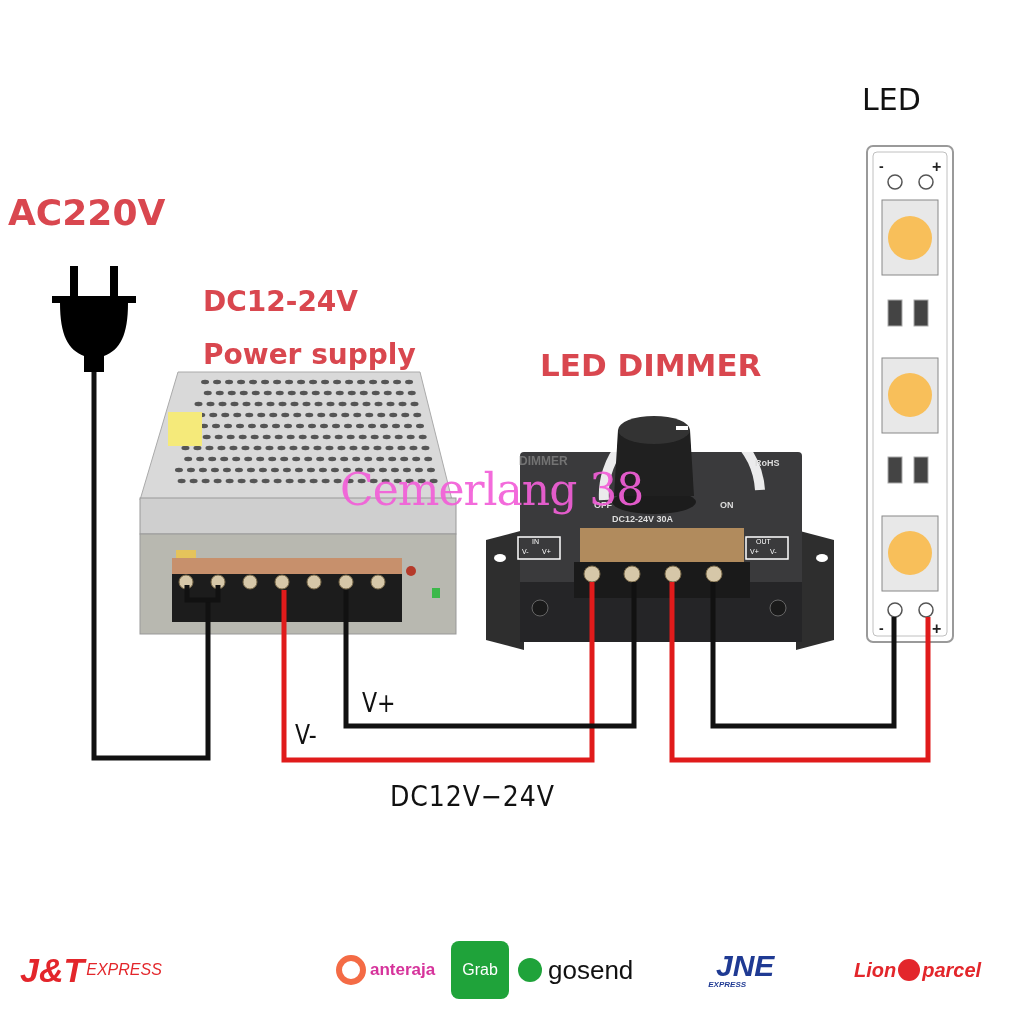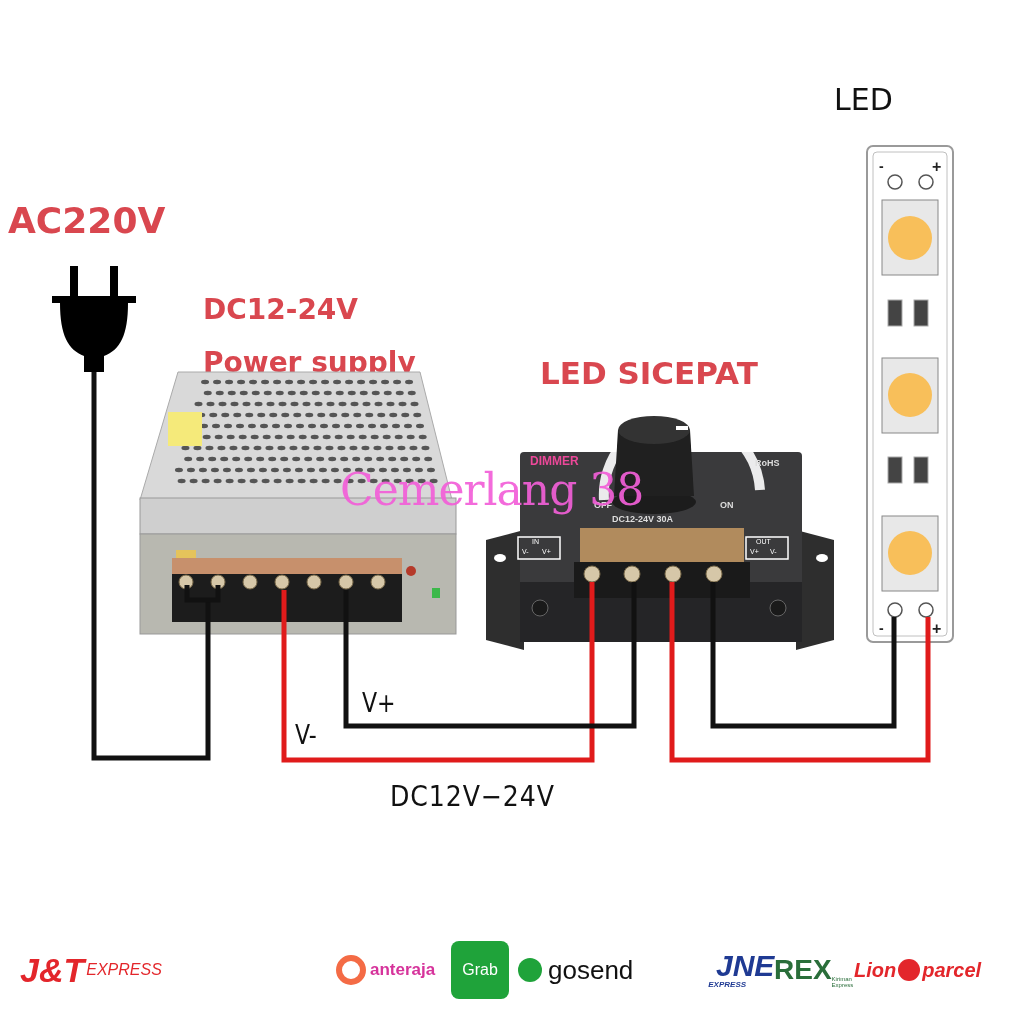--- a/index.html
+++ b/index.html
@@ -1,38 +1,38 @@
 <!DOCTYPE html>
 <html><head>
 <meta charset="utf-8">
 <style>
   html, body { margin:0; padding:0; background:#fff; }
   body { width:1024px; height:1024px; position:relative; overflow:hidden; font-family:"Liberation Sans", sans-serif; }
   .abs { position:absolute; }
-  .red-label { color:#d9474f; font-weight:bold; font-family:"DejaVu Sans", sans-serif;margin-top:8px; }
+  .red-label { color:#d9474f; font-weight:bold; font-family:"DejaVu Sans", sans-serif; }
   .ac { left:8px; top:192px; font-size:36px; letter-spacing:0px; }
   .ps1 { left:203px; top:285px; font-size:28px; }
   .ps2 { left:203px; top:338px; font-size:28px; }
   .dimlabel { left:540px; top:347px; font-size:31px; }
-  .ledlabel { left:834px; top:82px; font-size:30px; color:#111; font-family:"DejaVu Sans", sans-serif; }
+  .ledlabel { left:862px; top:82px; font-size:30px; color:#111; font-family:"DejaVu Sans", sans-serif; }
   .vplus { left:362px; top:688px; font-size:26px; color:#111; font-family:"DejaVu Sans", sans-serif; transform:scaleX(0.85); transform-origin:left; }
   .vminus { left:295px; top:720px; font-size:26px; color:#111; font-family:"DejaVu Sans", sans-serif; transform:scaleX(0.85); transform-origin:left; }
   .dcv { left:390px; top:780px; font-size:28px; color:#111; font-family:"DejaVu Sans", sans-serif; transform:scaleX(0.9); transform-origin:left; letter-spacing:1px; }
   .watermark { left:340px; top:464px; font-size:44px; color:#f25fd8; font-family:"DejaVu Serif", serif; opacity:0.92; z-index:20; letter-spacing:-1px; }
   svg.diagram { position:absolute; left:0; top:0; }
   .logos { position:absolute; left:0; top:930px; width:1024px; height:80px; }
   .logo { position:absolute; top:0; height:80px; display:flex; align-items:center; font-weight:bold; }
 </style>
 </head>
 <body>
 
 <div class="abs red-label ac">AC220V</div>
 <div class="abs red-label ps1">DC12-24V</div>
 <div class="abs red-label ps2">Power supply</div>
-<div class="abs red-label dimlabel">LED SICEPAT</div>
+<div class="abs red-label dimlabel">LED DIMMER</div>
 <div class="abs ledlabel">LED</div>
 
 <svg class="diagram" width="1024" height="1024" viewBox="0 0 1024 1024">
 
   <g>
     <rect x="70" y="266" width="8" height="30" fill="#000"></rect>
     <rect x="110" y="266" width="8" height="30" fill="#000"></rect>
     <path d="M52 296 L136 296 L136 303 L128 303 C128 335 120 350 104 356 L104 372 L84 372 L84 356 C68 350 60 335 60 303 L52 303 Z" fill="#000"></path>
   </g>
 
@@ -325,21 +325,21 @@
     <polyline points="284,590 284,760 592,760 592,582" stroke="#e01b1b"></polyline>
 
     <polyline points="346,590 346,726 634,726 634,582" stroke="#111"></polyline>
 
     <polyline points="672,582 672,760 928,760 928,617" stroke="#e01b1b"></polyline>
 
     <polyline points="713,582 713,726 894,726 894,617" stroke="#111"></polyline>
   </g>
 </svg>
 
-<div class="abs" style="left:530px;top:454px;font-size:12px;color:#ec4899;font-weight:bold;text-align:center;">DIMMER</div>
+<div class="abs" style="left:519px;top:454px;font-size:12px;color:#737373;font-weight:bold;text-align:center;">DIMMER</div>
 <div class="abs" style="left:612px;top:514px;font-size:9px;color:#ddd;font-weight:bold;">DC12-24V 30A</div>
 <div class="abs" style="left:594px;top:500px;font-size:9px;color:#ddd;font-weight:bold;">OFF</div>
 <div class="abs" style="left:720px;top:500px;font-size:9px;color:#ddd;font-weight:bold;">ON</div>
 <div class="abs" style="left:755px;top:458px;font-size:9px;color:#ddd;font-weight:bold;">RoHS</div>
 <div class="abs" style="left:532px;top:538px;font-size:7px;color:#fff;">IN</div>
 <div class="abs" style="left:522px;top:548px;font-size:7px;color:#fff;">V-</div>
 <div class="abs" style="left:542px;top:548px;font-size:7px;color:#fff;">V+</div>
 <div class="abs" style="left:756px;top:538px;font-size:7px;color:#fff;">OUT</div>
 <div class="abs" style="left:750px;top:548px;font-size:7px;color:#fff;">V+</div>
 <div class="abs" style="left:770px;top:548px;font-size:7px;color:#fff;">V-</div>
@@ -367,22 +367,18 @@
     <span style="display:flex;align-items:center;justify-content:center;width:58px;height:58px;background:#1fa33a;border-radius:8px;color:#fff;font-size:16px;font-weight:normal;">Grab</span>
   </div>
   <div class="logo" style="left:518px;">
     <span style="display:inline-block;width:24px;height:24px;background:#1fa33a;border-radius:50%;margin-right:6px;"></span>
     <span style="color:#111;font-size:26px;font-weight:normal;">gosend</span>
   </div>
   <div class="logo" style="left:680px;flex-direction:column;justify-content:center;">
     <span style="color:#1f3a93;font-size:30px;font-style:italic;font-weight:900;line-height:28px;margin-left:36px;">JNE</span>
     <span style="color:#1f3a93;font-size:8px;font-style:italic;">EXPRESS</span>
   </div>
-  <div class="logo" style="left:774px;">
-    <span style="color:#2a6e3a;font-size:28px;font-weight:900;">REX</span>
-    <span style="color:#2a6e3a;font-size:6px;font-weight:normal;width:30px;margin-top:24px;">Kiriman Express</span>
-  </div>
   <div class="logo" style="left:854px;">
     <span style="color:#e3262b;font-size:20px;font-style:italic;font-weight:900;">Lion</span>
     <span style="display:inline-block;width:22px;height:22px;background:#e3262b;border-radius:50%;margin:0 2px;"></span>
     <span style="color:#e3262b;font-size:20px;font-style:italic;font-weight:900;">parcel</span>
   </div>
 </div>
 
 </body></html>

